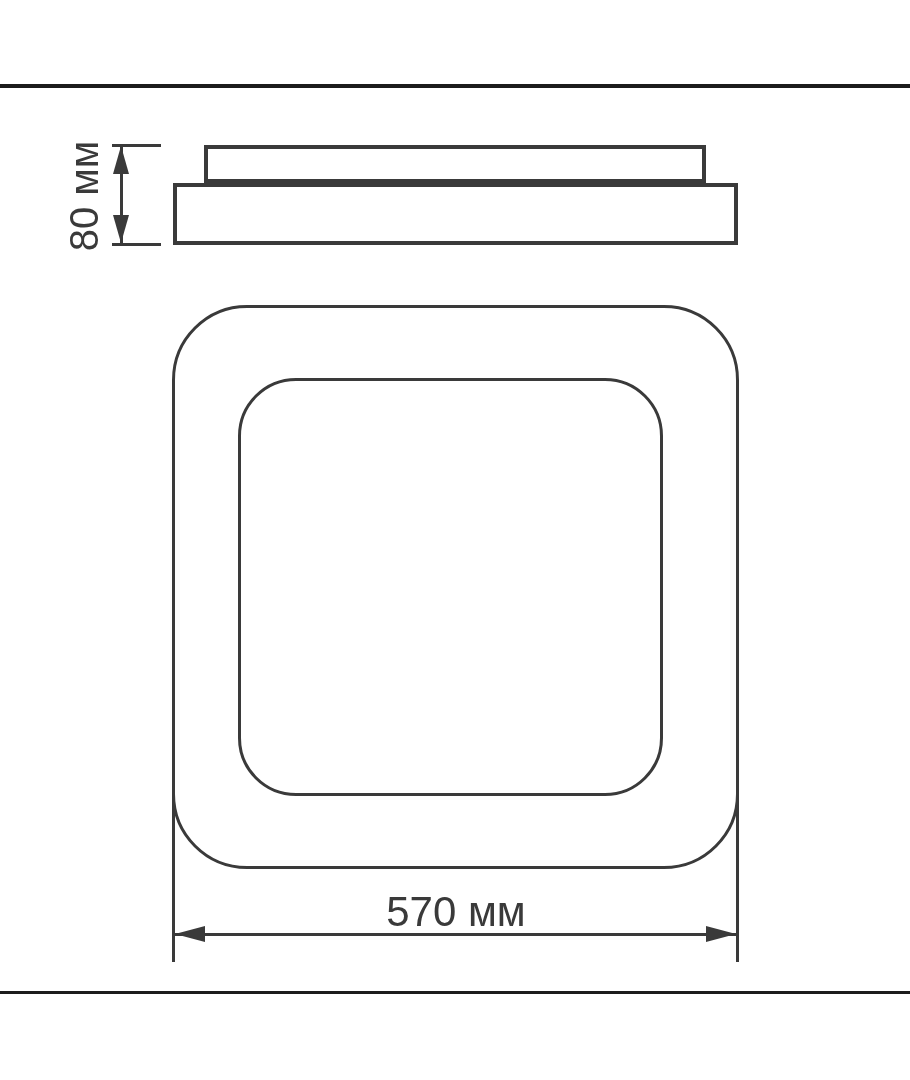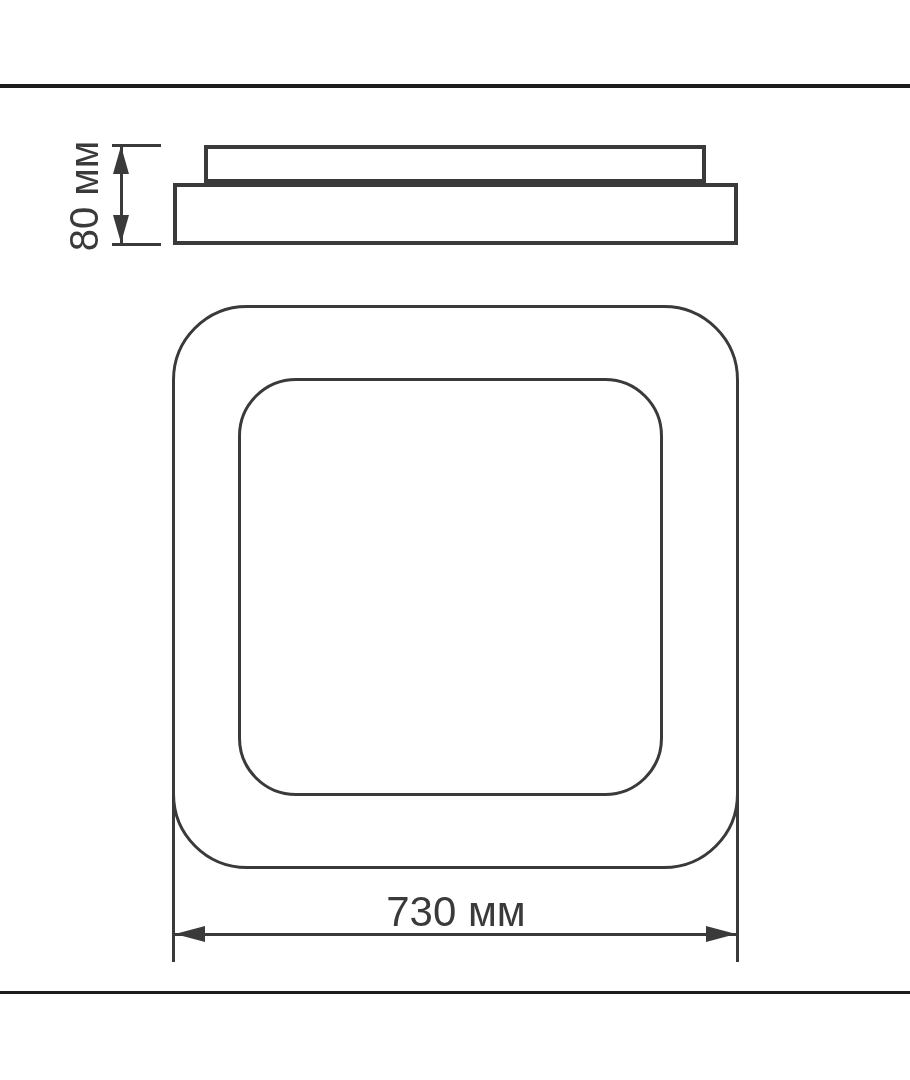--- a/index.html
+++ b/index.html
@@ -103,16 +103,16 @@
     <div class="abs fv-outer"></div>
     <div class="abs fv-inner"></div>
   </div>
 
   <div>
     <div class="abs w-ext-left"></div>
     <div class="abs w-ext-right"></div>
     <div class="abs w-dim-line"></div>
     <div class="abs arrowhead-left"></div>
     <div class="abs arrowhead-right"></div>
-    <div class="abs w-dim-label">730 мм</div>
+    <div class="abs w-dim-label">570 мм</div>
   </div>
 
 </div>
 
 </body></html>

